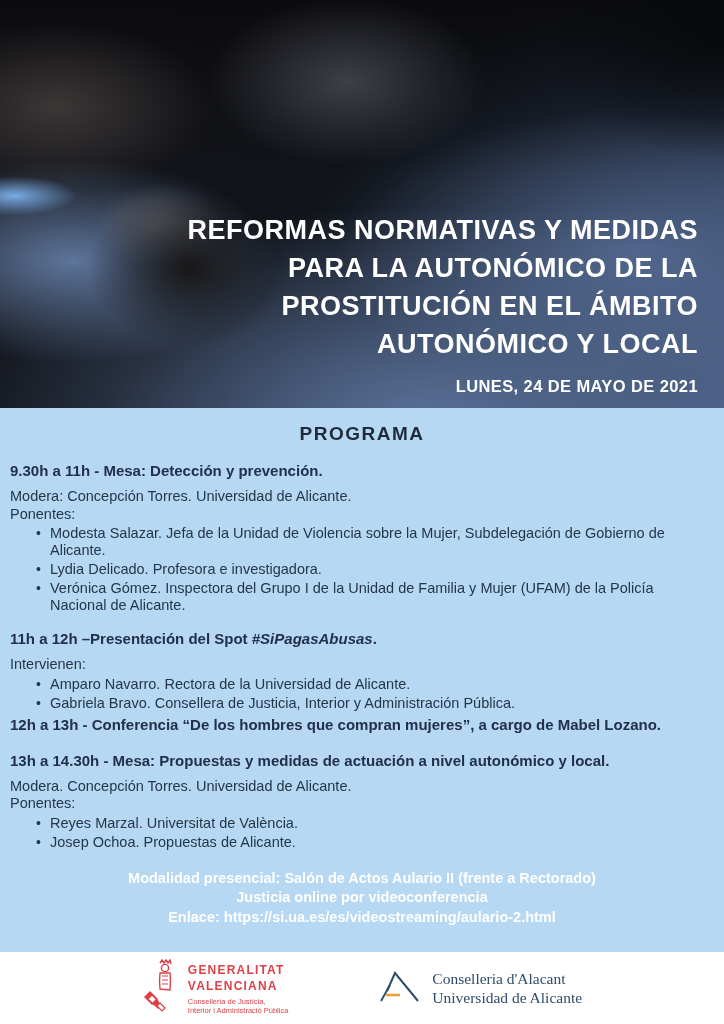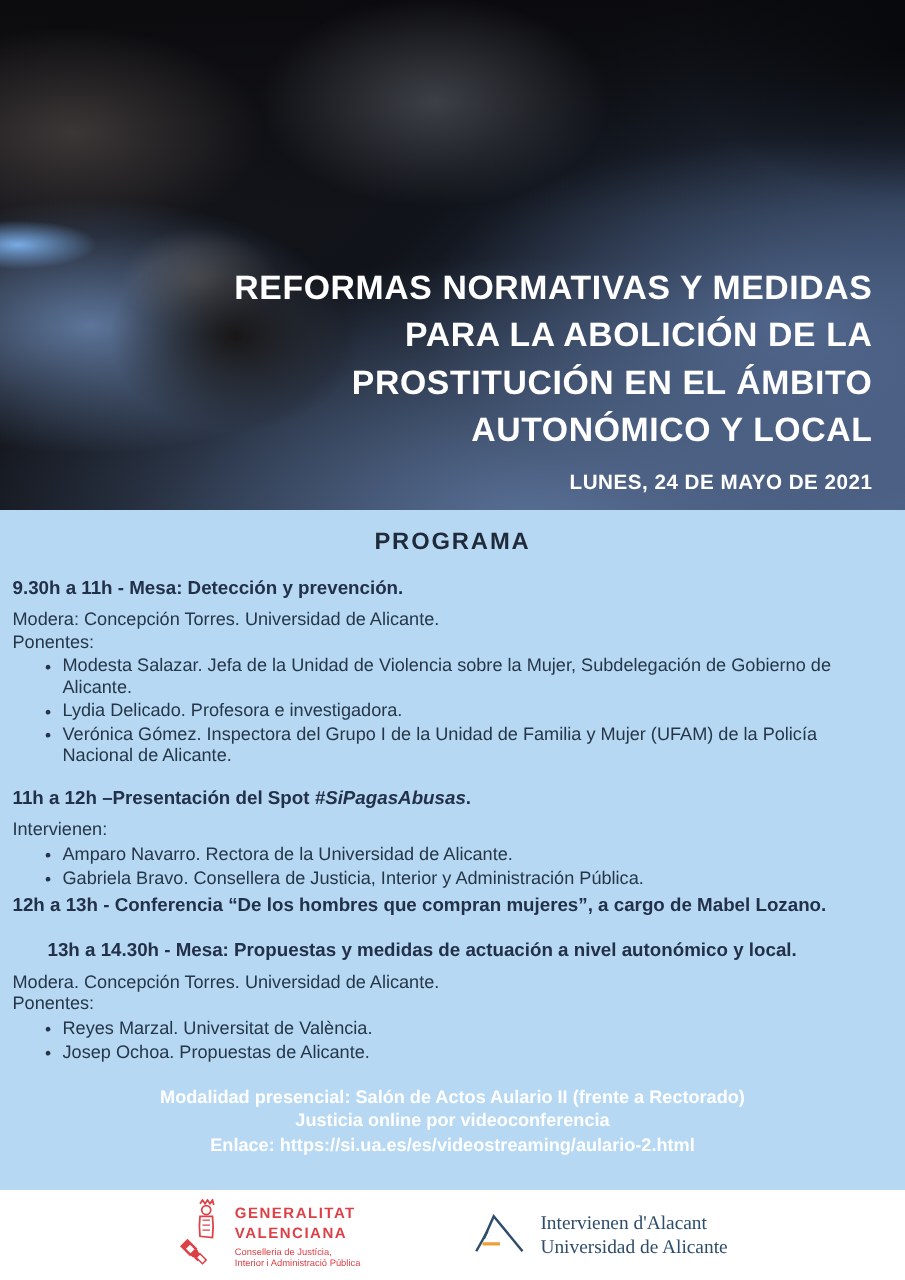--- a/index.html
+++ b/index.html
@@ -50,21 +50,21 @@
     margin-top: 6px;
     text-align: center;
     font-size: 19px; line-height: 24px;
     font-weight: bold; letter-spacing: 1.5px;
     color: #1f2a3a;
   }
   .session-title { font-weight: bold; font-size: 15px; line-height: 17px; color: #22304a; }
   .st1 { margin-top: 16px; }
   .st2 { margin-top: 16px; }
   .st3 { margin-top: 4px; }
-  .st4 { margin-top: 19px; margin-left: 28px; }
+  .st4 { margin-top: 19px; }
   .session-title em { font-style: italic; }
   .meta { margin-top: 9px; }
   .meta div { line-height: 17.5px; }
   ul.speakers { list-style: none; margin: 2px 0 0 26px; }
   ul.speakers li {
     position: relative; padding-left: 14px; line-height: 17px; margin-top: 2px;
   }
   ul.speakers li::before {
     content: "\2022";
     position: absolute; left: 0; top: 0;
@@ -96,21 +96,21 @@
 </style>
 </head>
 <body>
 
 <div class="page">
 
   <header class="hero">
     <div class="hero-text">
       <h1 class="hero-title">
         <span class="line">REFORMAS NORMATIVAS Y MEDIDAS</span>
-        <span class="line">PARA LA ABOLICIÓN DE LA</span>
+        <span class="line">PARA LA AUTONÓMICO DE LA</span>
         <span class="line">PROSTITUCIÓN EN EL ÁMBITO</span>
         <span class="line">AUTONÓMICO Y LOCAL</span>
       </h1>
       <div class="hero-date">LUNES, 24 DE MAYO DE 2021</div>
     </div>
   </header>
 
   <main class="program">
     <h2 class="program-heading">PROGRAMA</h2>
 
@@ -192,19 +192,19 @@
 
     <div class="ua">
       <span>
         <svg width="44" height="42" viewBox="0 0 44 42" fill="none">
           <path d="M9 26 L17 8 L40 36" stroke="#2e4d6b" stroke-width="2" fill="none"></path>
           <path d="M3 36 L12 20" stroke="#2e4d6b" stroke-width="2" fill="none"></path>
           <path d="M8 30 L22 30" stroke="#e9a13b" stroke-width="2.6" fill="none"></path>
         </svg>
       </span>
       <div class="ua-text">
-        <div>Intervienen d'Alacant</div>
+        <div>Conselleria d'Alacant</div>
         <div>Universidad de Alicante</div>
       </div>
     </div>
 
   </footer>
 </div>
 
 </body></html>

